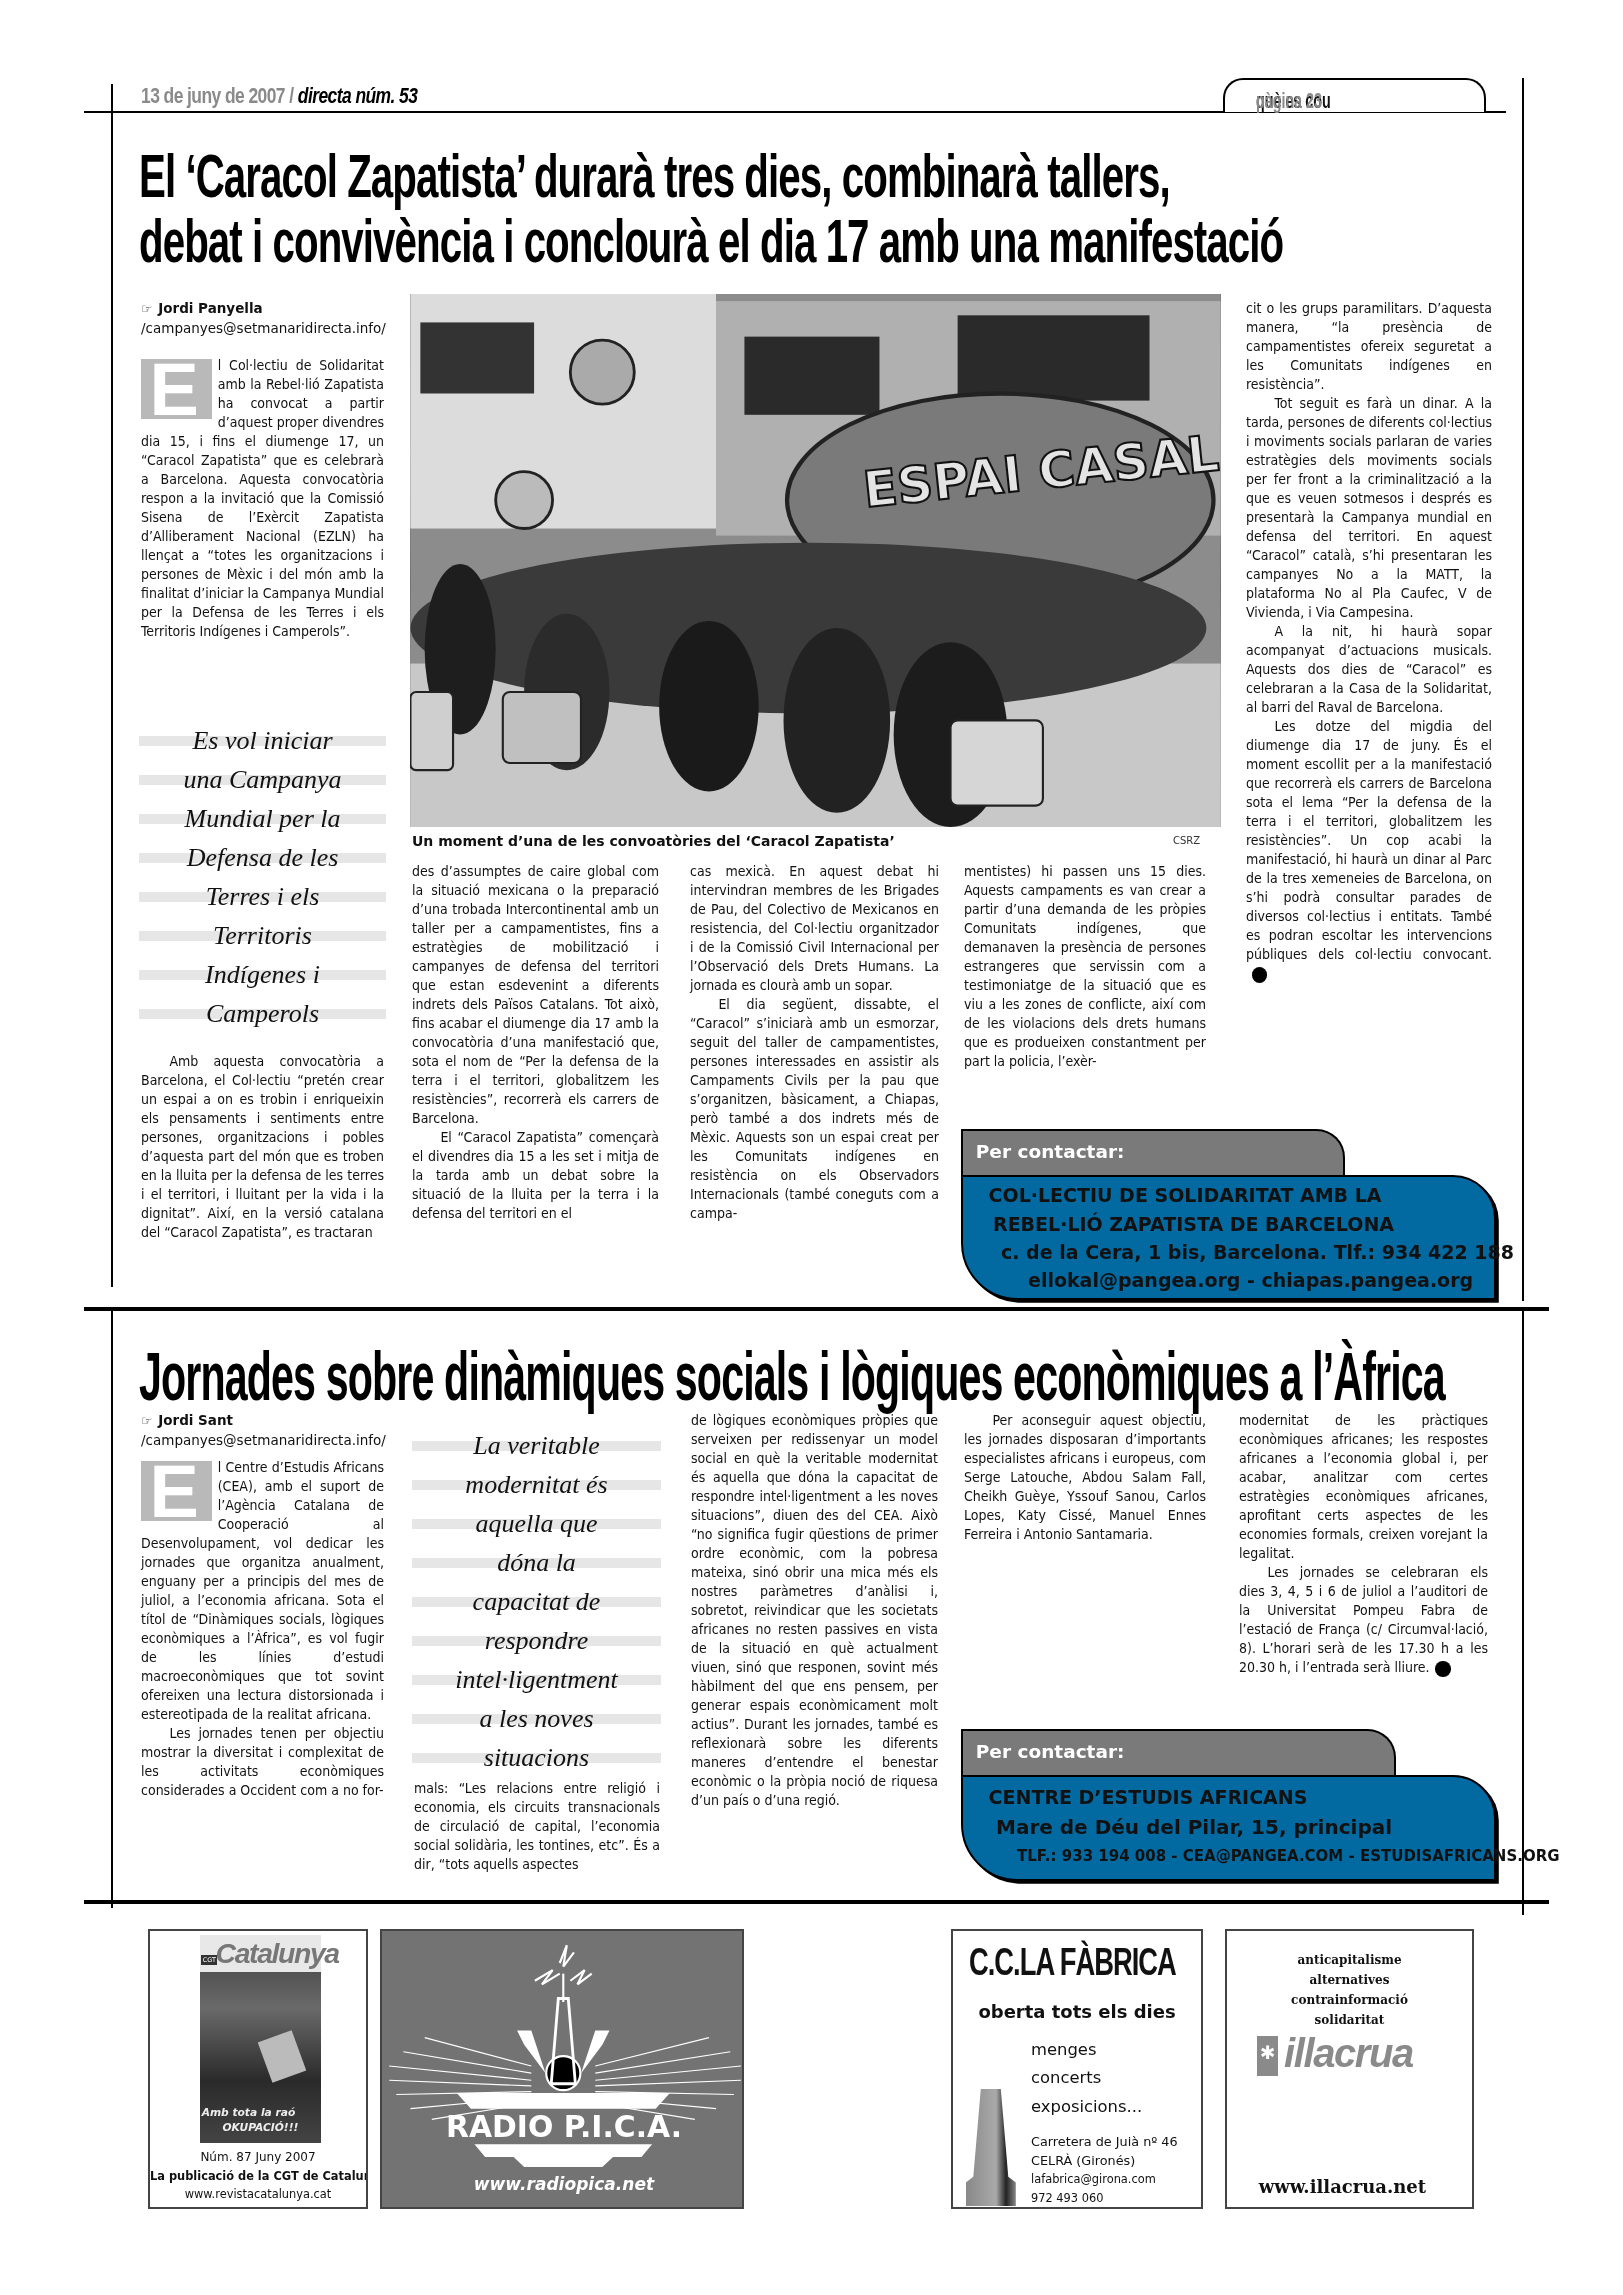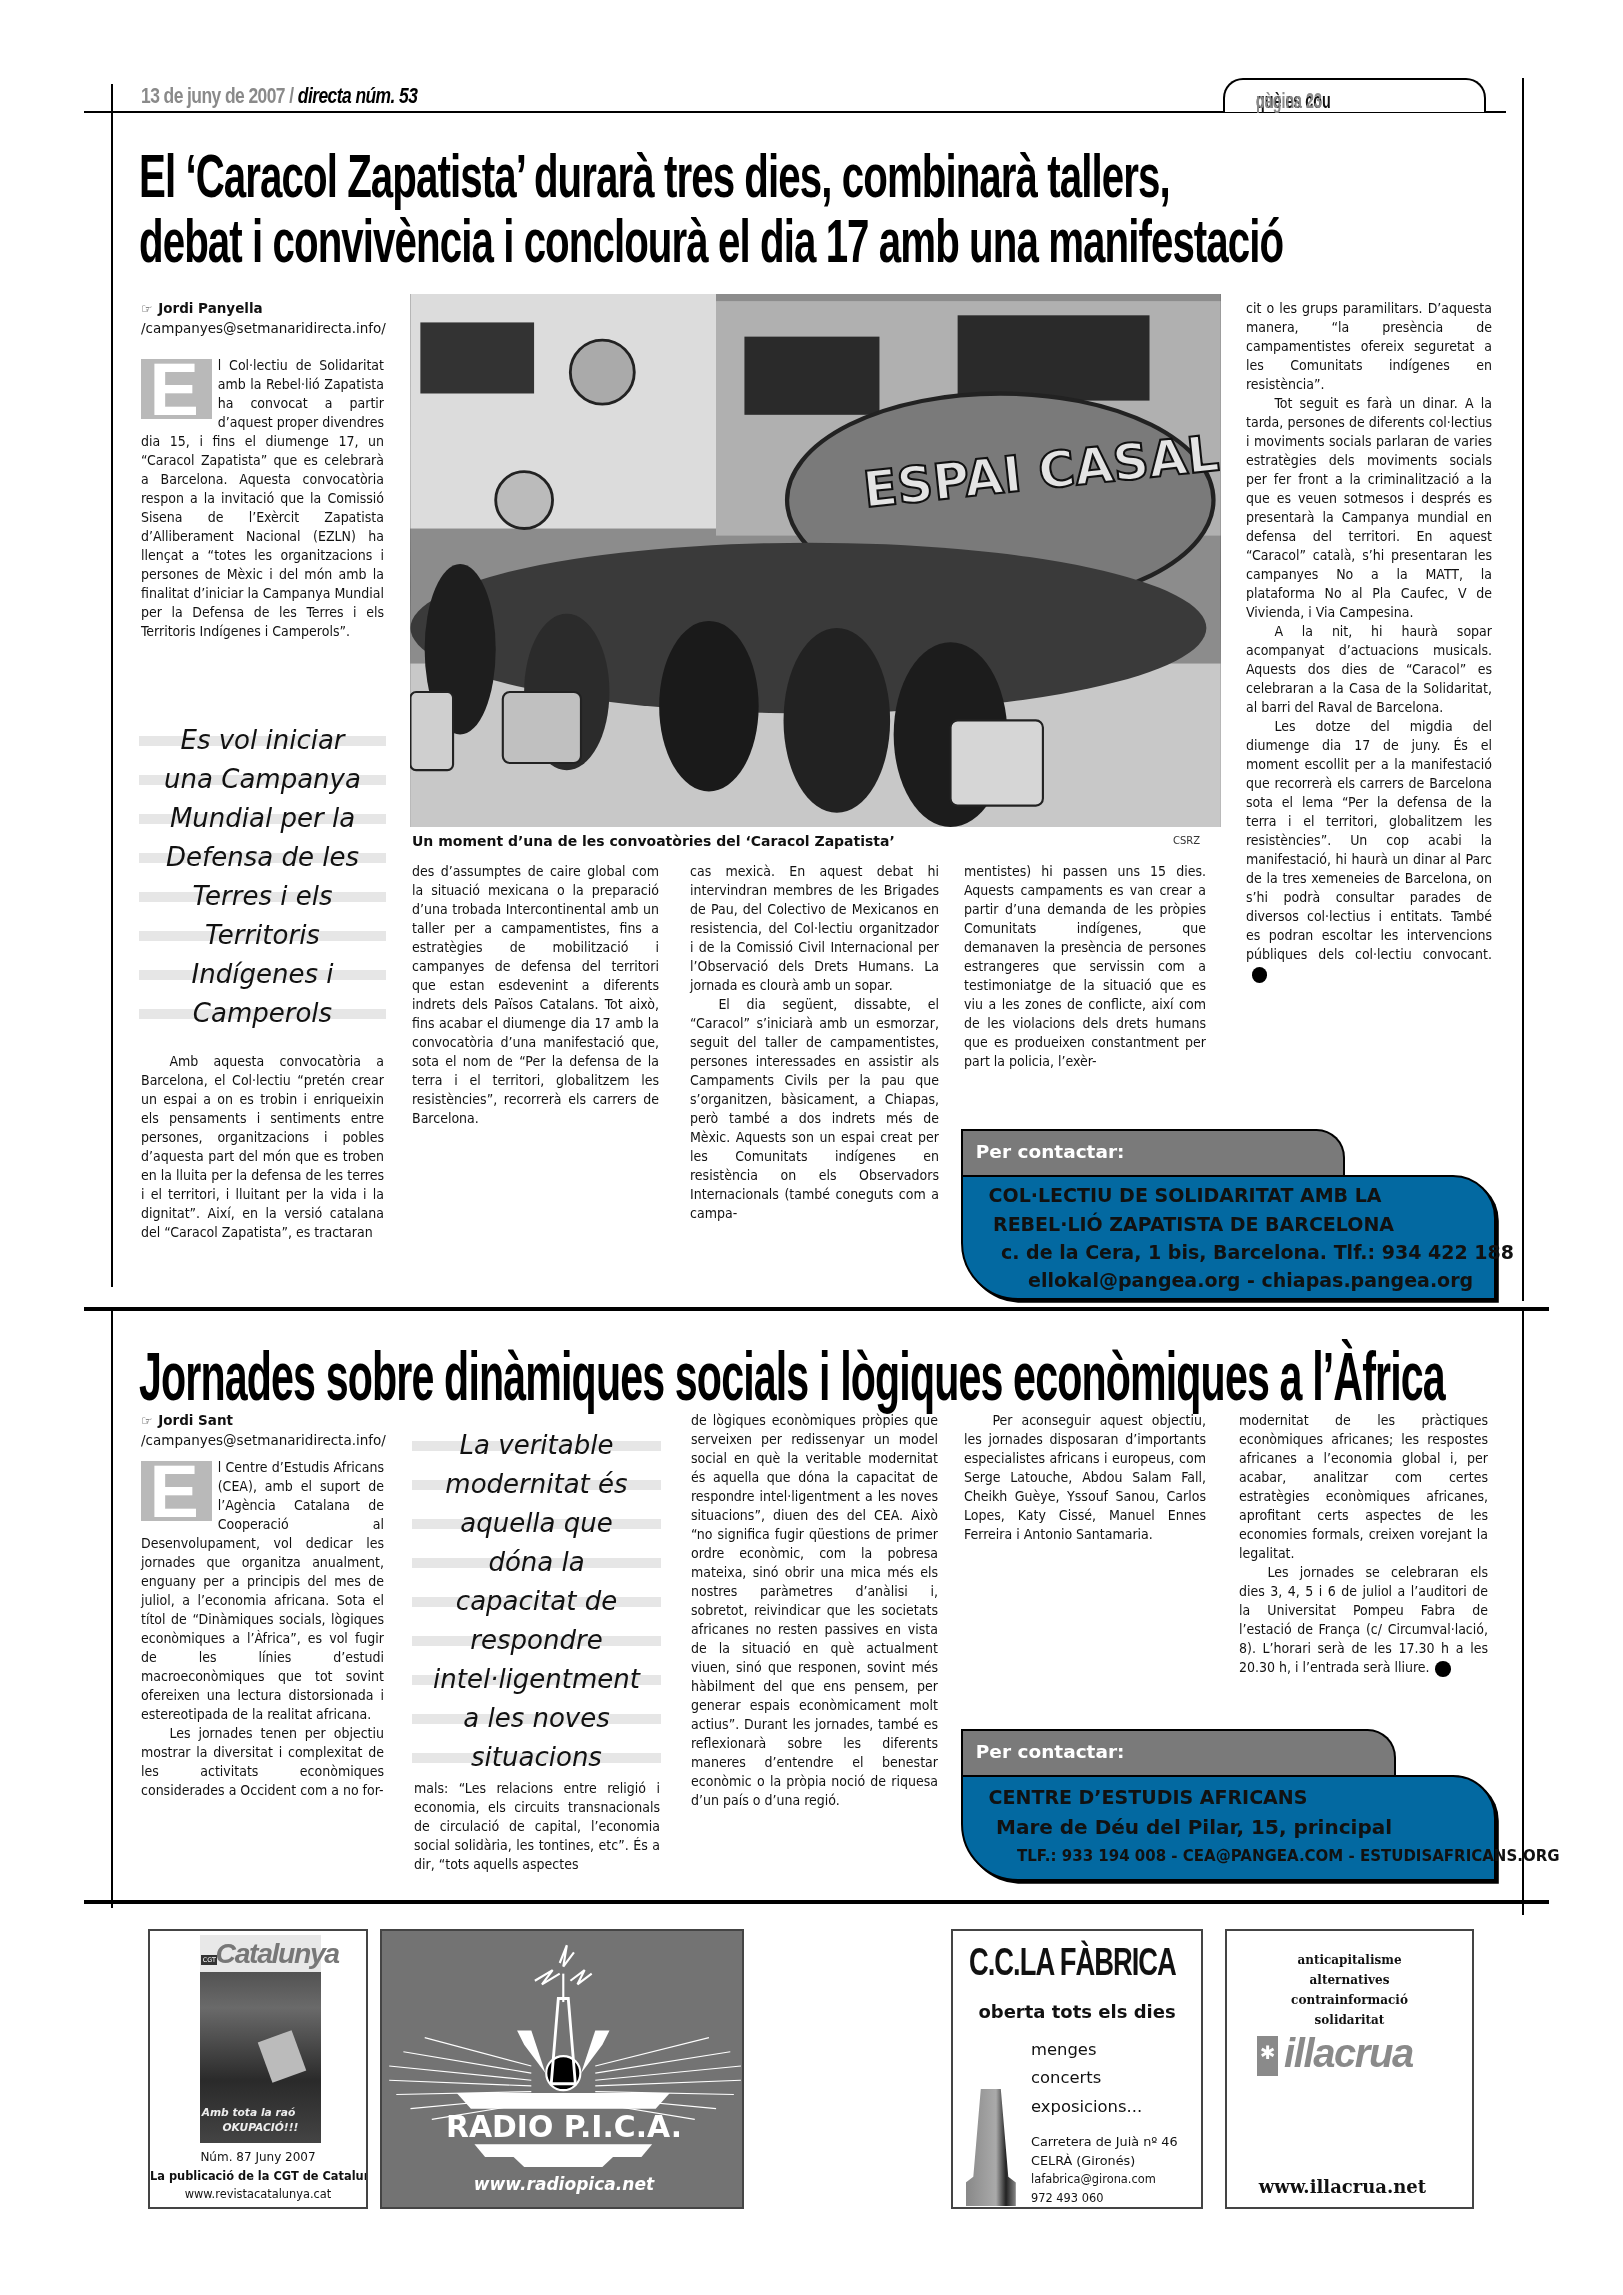--- a/index.html
+++ b/index.html
@@ -27,21 +27,21 @@
 
   
   .col { position: absolute; font-family: "DejaVu Sans Condensed", "DejaVu Sans", sans-serif; font-size: 14px; line-height: 19px; text-align: justify; hyphens: manual; color: #111; }
   .col p { text-indent: 0; }
   .col p.ind { text-indent: 28.4px; }
   .dropcap { float: left; width: 71px; height: 60px; background: #b9b9b9; margin: 2.8px 5.7px 0 0; position: relative; }
   .dropcap span { position: absolute; left: 8.5px; top: -5.7px; font-family: "Liberation Sans", sans-serif; font-weight: bold; font-size: 74px; color: #fff; line-height: 1; }
 
   
   .pull { position: absolute; text-align: center; font-family: "DejaVu Sans", sans-serif; font-style: italic; font-size: 26px; }
-  .pull .ln { position: relative; height: 39px; line-height: 37px; }
+  .pull .ln { position: relative; height: 39px; line-height: 37px; font-family: Liberation Serif, serif; }
   .pull .ln::before { content: ""; position: absolute; left: 0; right: 0; top: 14.2px; height: 10px; background: #e6e6e6; z-index: 0; }
   .pull .ln span { position: relative; z-index: 1; }
 
   
   .photo { position: absolute; left: 410px; top: 294px; width: 811px; height: 533px; overflow: hidden; background: linear-gradient(180deg, #6e6e6e 0%, #9a9a9a 30%, #505050 55%, #b8b8b8 80%, #d0d0d0 100%); }
   .caption { position: absolute; left: 412px; top: 833px; font-family: "DejaVu Sans", sans-serif; font-weight: bold; font-size: 14px; white-space: nowrap; }
   .credit { position: absolute; left: 1173px; top: 835px; font-family: "DejaVu Sans", sans-serif; font-size: 10px; color: #333; }
 
   
   .contact { position: absolute; }
@@ -131,20 +131,21 @@
     <rect x="760" y="600" width="130" height="120" rx="10" fill="#d6d6d6" stroke="#222" stroke-width="3"></rect>
     <rect x="130" y="560" width="110" height="100" rx="10" fill="#c0c0c0" stroke="#222" stroke-width="3"></rect>
     <rect x="0" y="560" width="60" height="110" rx="8" fill="#cfcfcf" stroke="#222" stroke-width="3"></rect>
   </svg>
 </div>
 <div class="caption">Un moment d’una de les convoatòries del ‘Caracol Zapatista’</div>
 <div class="credit">CSRZ</div>
 
 <div class="col" style="left:412px; top:862px; width:247px;">
   <p>des d’assumptes de caire global com la situació mexicana o la preparació d’una trobada Intercontinental amb un taller per a campamentistes, fins a estratègies de mobilització i campanyes de defensa del territori que estan esdevenint a diferents indrets dels Països Catalans. Tot això, fins acabar el diumenge dia 17 amb la convocatòria d’una manifestació que, sota el nom de “Per la defensa de la terra i el territori, globalitzem les resistències”, recorrerà els carrers de Barcelona.</p>
+  <p class="ind">El “Caracol Zapatista” començarà el divendres dia 15 a les set i mitja de la tarda amb un debat sobre la situació de la lluita per la terra i la defensa del territori en el</p>
 </div>
 <div class="col" style="left:690px; top:862px; width:249px;">
   <p>cas mexicà. En aquest debat hi intervindran membres de les Brigades de Pau, del Colectivo de Mexicanos en resistencia, del Col·lectiu organitzador i de la Comissió Civil Internacional per l’Observació dels Drets Humans. La jornada es clourà amb un sopar.</p>
   <p class="ind">El dia següent, dissabte, el “Caracol” s’iniciarà amb un esmorzar, seguit del taller de campamentistes, persones interessades en assistir als Campaments Civils per la pau que s’organitzen, bàsicament, a Chiapas, però també a dos indrets més de Mèxic. Aquests son un espai creat per les Comunitats indígenes en resistència on els Observadors Internacionals (també coneguts com a campa-</p>
 </div>
 <div class="col" style="left:964px; top:862px; width:242px;">
   <p>mentistes) hi passen uns 15 dies. Aquests campaments es van crear a partir d’una demanda de les pròpies Comunitats indígenes, que demanaven la presència de persones estrangeres que servissin com a testimoniatge de la situació que es viu a les zones de conflicte, així com de les violacions dels drets humans que es produeixen constantment per part la policia, l’exèr-</p>
 </div>
 <div class="col" style="left:1246px; top:299px; width:246px;">
   <p>cit o les grups paramilitars. D’aquesta manera, “la presència de campamentistes ofereix seguretat a les Comunitats indígenes en resistència”.</p>

